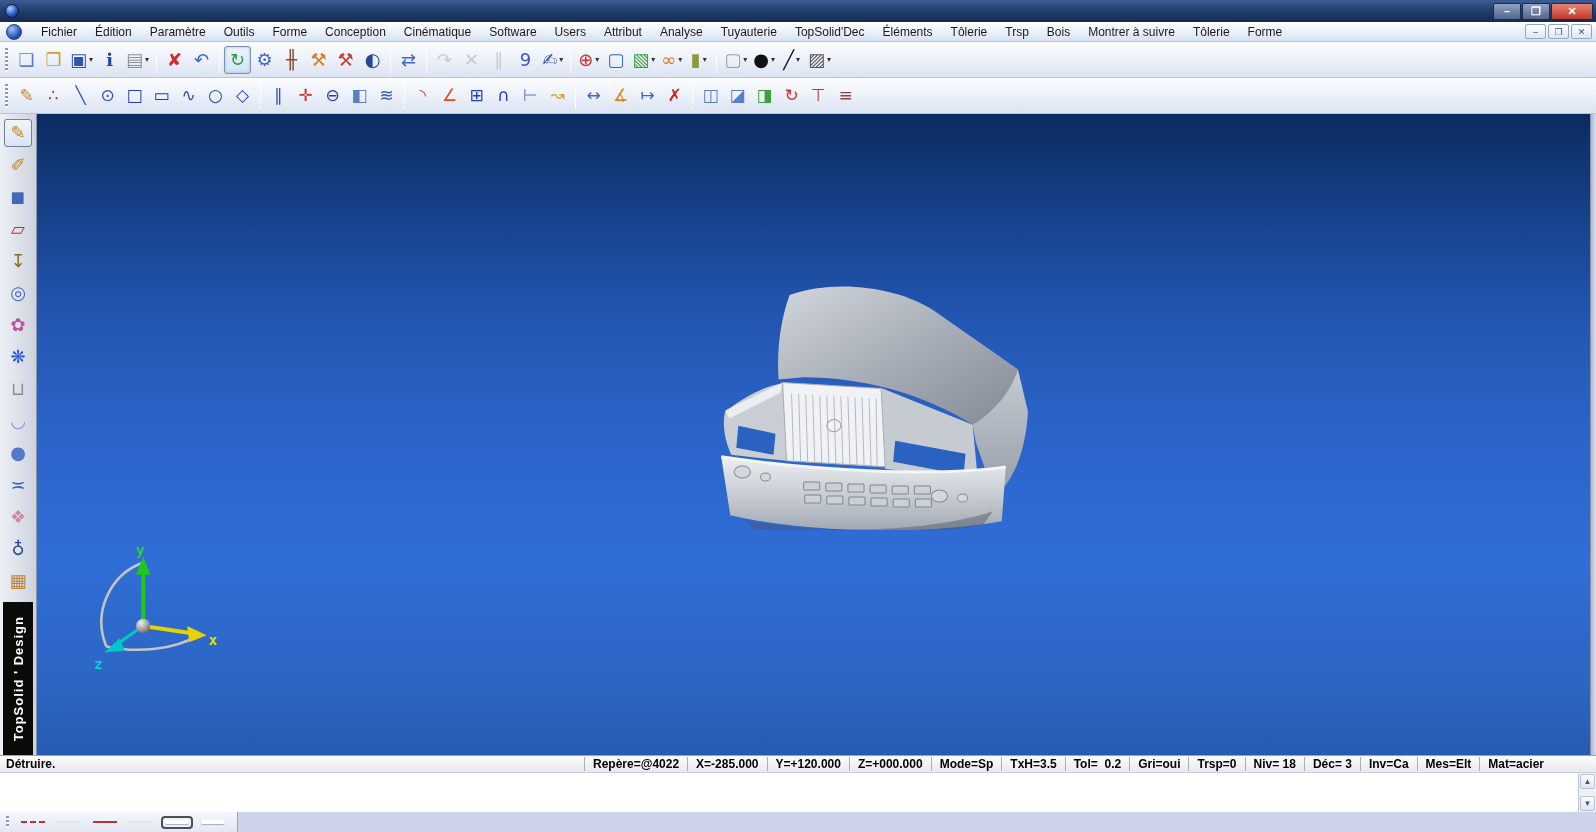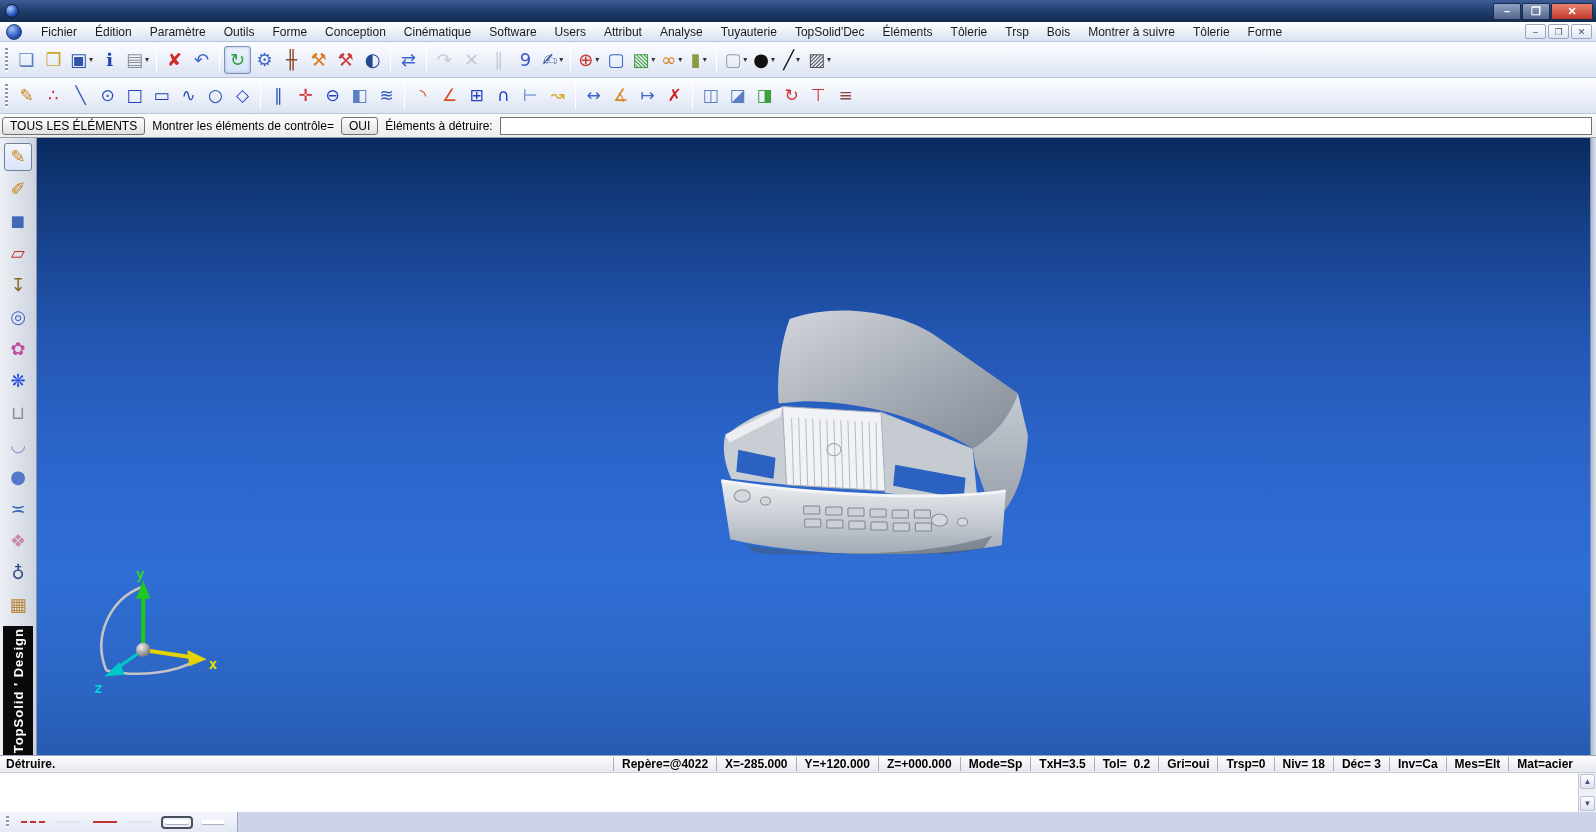--- a/index.html
+++ b/index.html
@@ -68,21 +68,21 @@
     background:linear-gradient(180deg,#0a2b60 0%,#153f86 14%,#2356b2 32%,#2b64c9 50%,#2f6ed6 70%,#2c66c4 88%,#275bb2 100%); }
   .rightrail { width:6px; background:linear-gradient(90deg,#aeb8cf,#d9e0ef); border-left:1px solid #8a93a8; }
   .truck { position:absolute; left:648px; top:158px; width:352px; height:258px; }
   .axis { position:absolute; left:55px; top:430px; width:128px; height:128px; }
   .axis text { font-family:"DejaVu Sans Mono", monospace; font-size:14px; font-weight:bold; }
 
   
   .statusbar { height:17px; background:linear-gradient(180deg,#fdfdfe,#e7e9ef); border-top:1px solid #99a2b8;
     display:flex; align-items:center; font-size:12px; font-weight:bold; color:#000; white-space:pre; }
   .status-msg { padding:0 6px; }
-  .status-fields { margin-left:auto; display:flex; padding-right:15px; }
+  .status-fields { margin-left:auto; display:flex; padding-right:44px; }
   .status-field { padding:0 8px; border-left:1px solid #a9b0c0; }
 
   
   .logarea { height:40px; background:#fff; display:flex; border-top:1px solid #c8cdd9; }
   .log-lines { flex:1; padding:2px 4px; font-size:13px; font-weight:bold; color:#000; line-height:17px; white-space:pre; overflow:hidden; }
   .log-scroll { width:18px; background:#eef0f6; border-left:1px solid #c2c8da; display:flex; flex-direction:column;
     align-items:center; justify-content:space-between; padding:1px; }
   .sarrow { width:15px; height:15px; display:flex; align-items:center; justify-content:center; font-size:8px; color:#4a5570;
     background:linear-gradient(180deg,#fdfdff,#dfe4f0); border:1px solid #b8c0d6; border-radius:2px; }
 
@@ -359,27 +359,20 @@
         <span class="glyph" style="color: rgb(204, 48, 48);">↻</span>
       </span>
       <span class="tbtn">
         <span class="glyph" style="color: rgb(204, 48, 48);">⊤</span>
       </span>
       <span class="tbtn">
         <span class="glyph" style="color: rgb(138, 68, 68);">≡</span>
       </span>
     </div>
 
-  <div class="controlbar">
-    <button class="cbtn">TOUS LES ÉLÉMENTS</button>
-    <span class="clabel">Montrer les éléments de contrôle=</span>
-    <button class="cbtn">OUI</button>
-    <span class="clabel">Éléments à détruire:</span>
-    <input class="cinput" type="text" value="" style="">
-  </div>
 
   <div class="main">
 
     <div class="leftcol">
       <span style="display:flex;flex-direction:column;align-items:center">
 
       <span class="ltbtn pressed">
             <span class="glyph" style="color: rgb(200, 133, 30);">✎</span>
           </span>
           <span class="ltbtn">

